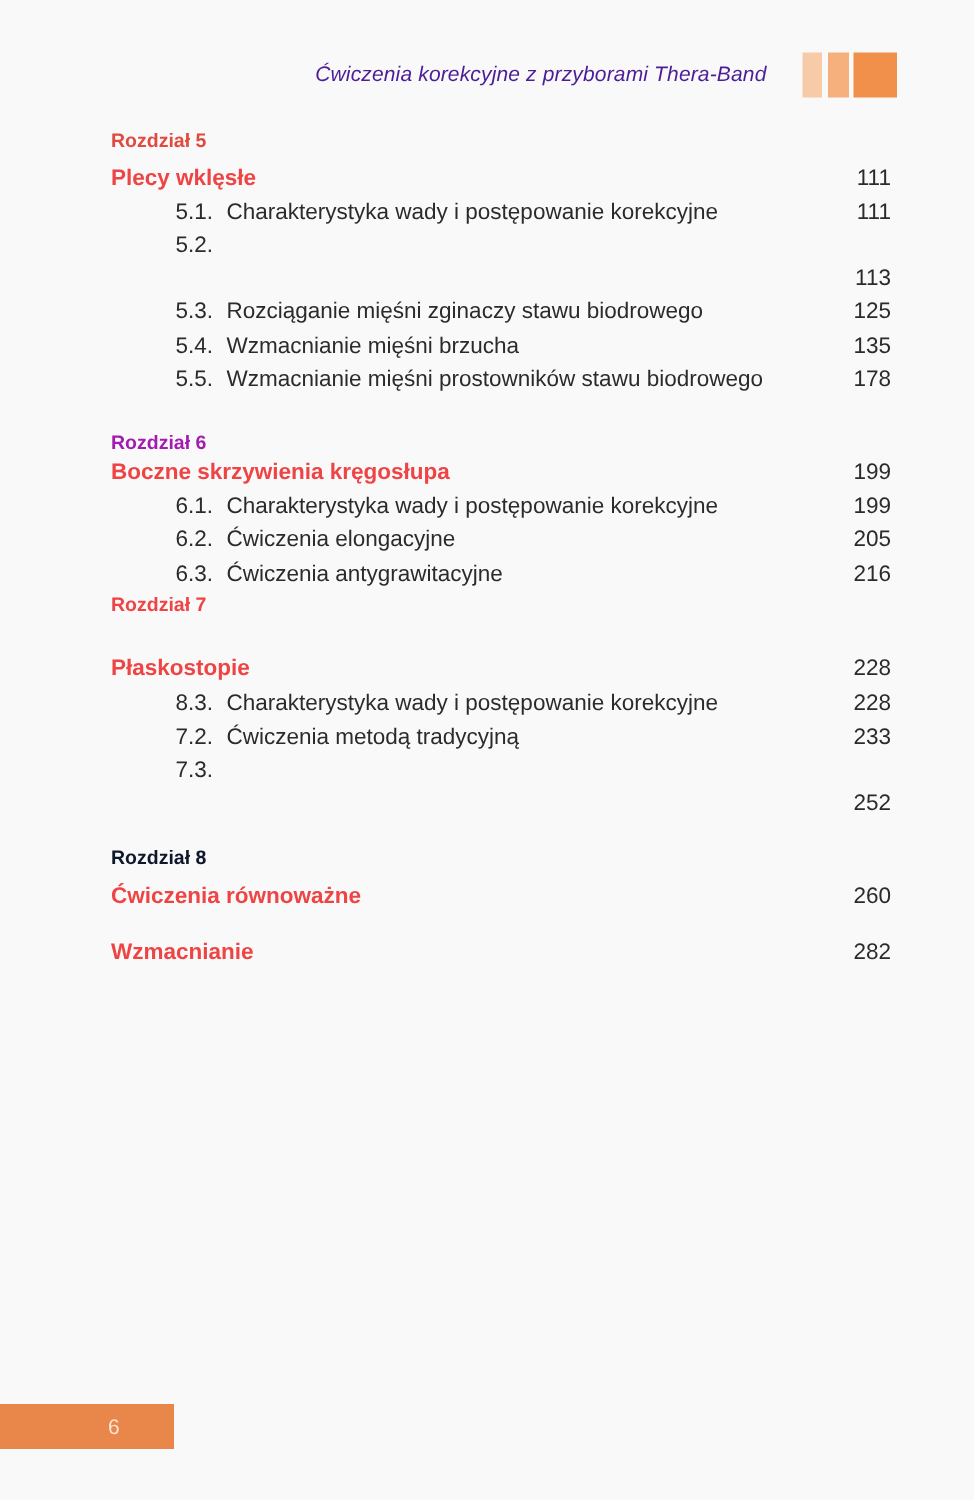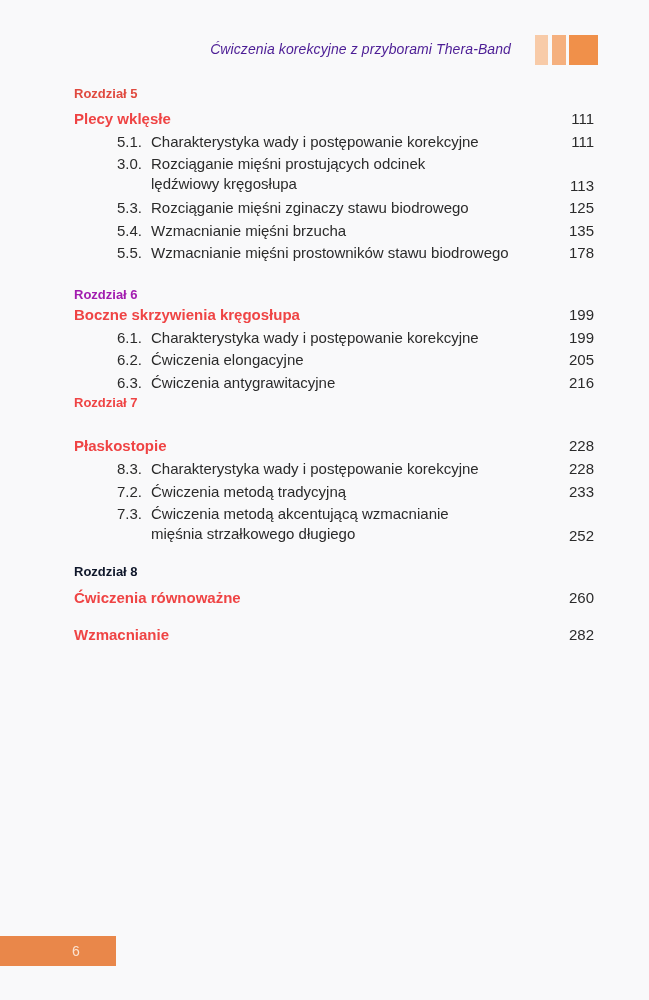--- a/index.html
+++ b/index.html
@@ -57,22 +57,21 @@
   <div class="row main" style="top:109px">
     <span class="title">Plecy wklęsłe</span>
     <span class="page">111</span>
   </div>
   <div class="row sub" style="top:132px">
     <span class="num">5.1.</span>
     <span class="title">Charakterystyka wady i postępowanie korekcyjne</span>
     <span class="page">111</span>
   </div>
   <div class="row sub" style="top:154px;height:42px">
-    <span class="num">3.0.</span>
-    <span class="title" style="width:300px">Rozciąganie mięśni prostujących odcinek lędźwiowy kręgosłupa</span>
+    <span class="num">5.2.</span>
     <span class="page bottom">113</span>
   </div>
   <div class="row sub" style="top:198px">
     <span class="num">5.3.</span>
     <span class="title">Rozciąganie mięśni zginaczy stawu biodrowego</span>
     <span class="page">125</span>
   </div>
   <div class="row sub" style="top:221px">
     <span class="num">5.4.</span>
     <span class="title">Wzmacnianie mięśni brzucha</span>
@@ -115,21 +114,20 @@
     <span class="title">Charakterystyka wady i postępowanie korekcyjne</span>
     <span class="page">228</span>
   </div>
   <div class="row sub" style="top:482px">
     <span class="num">7.2.</span>
     <span class="title">Ćwiczenia metodą tradycyjną</span>
     <span class="page">233</span>
   </div>
   <div class="row sub" style="top:504px;height:42px">
     <span class="num">7.3.</span>
-    <span class="title" style="width:320px">Ćwiczenia metodą akcentującą wzmacnianie mięśnia strzałkowego długiego</span>
     <span class="page bottom">252</span>
   </div>
 
   <div class="chapter-label" style="top:564px;color:#0f172a">Rozdział 8</div>
   <div class="row main" style="top:588px">
     <span class="title">Ćwiczenia równoważne</span>
     <span class="page">260</span>
   </div>
 
   <div class="row main" style="top:625px">

